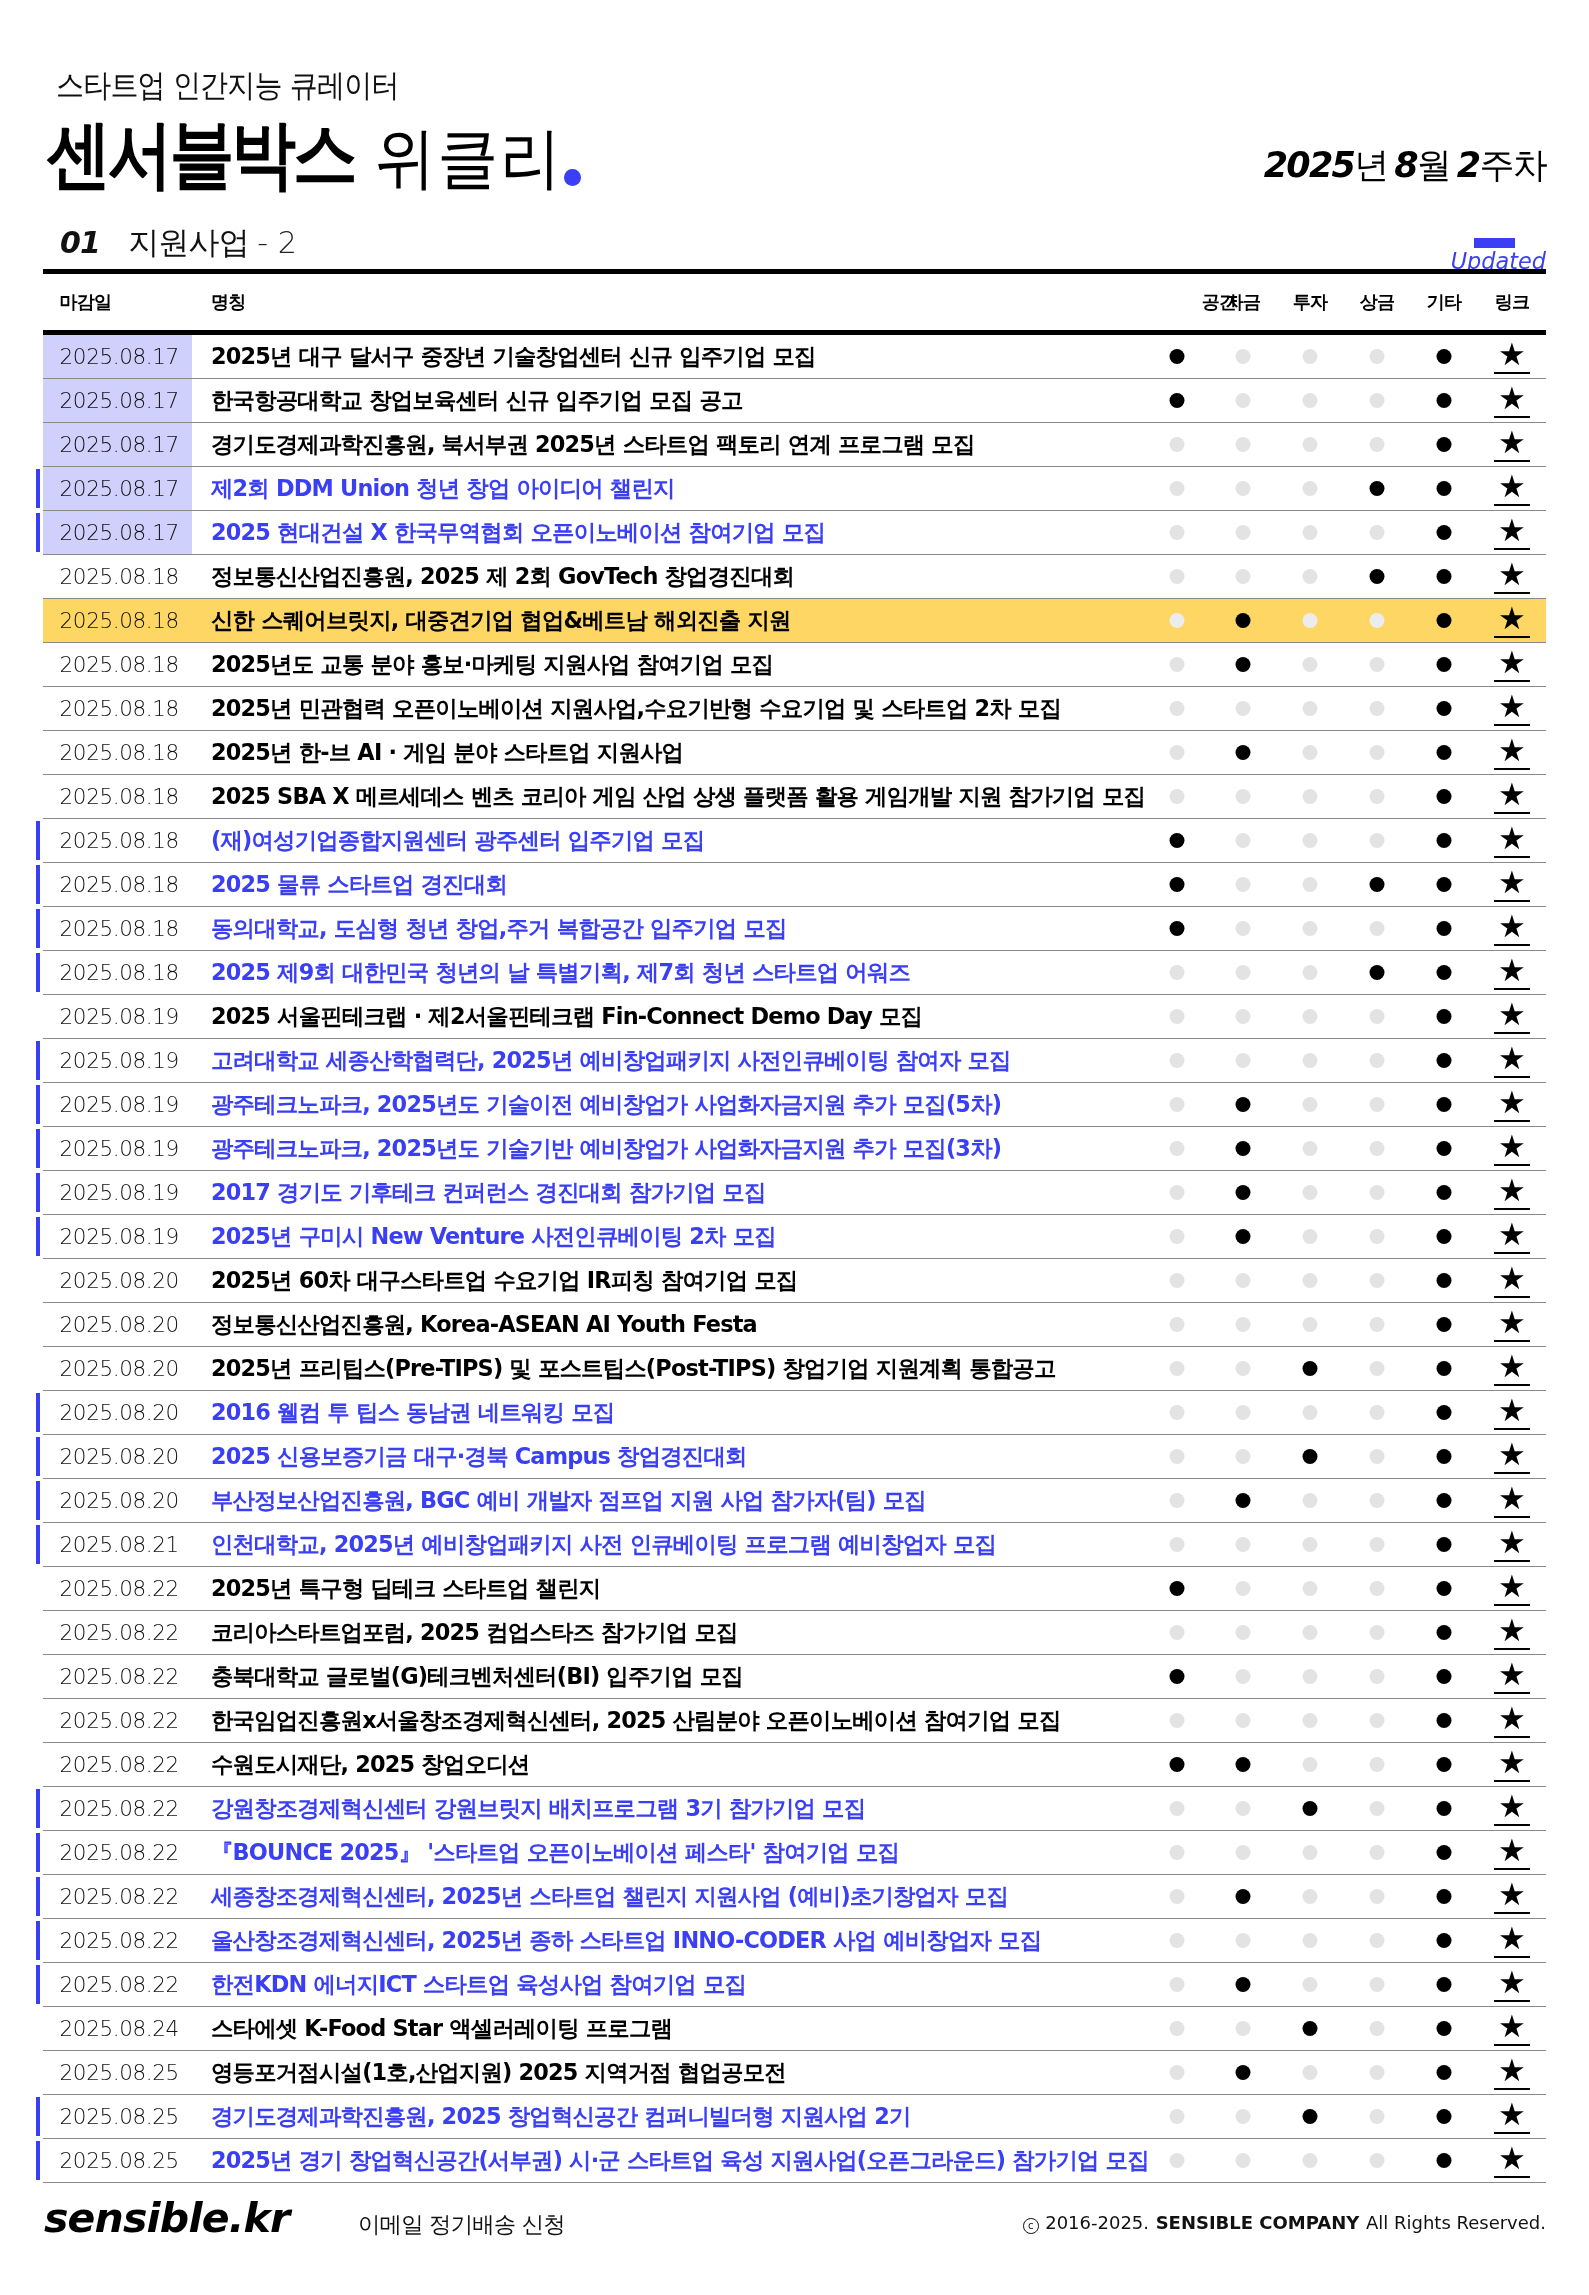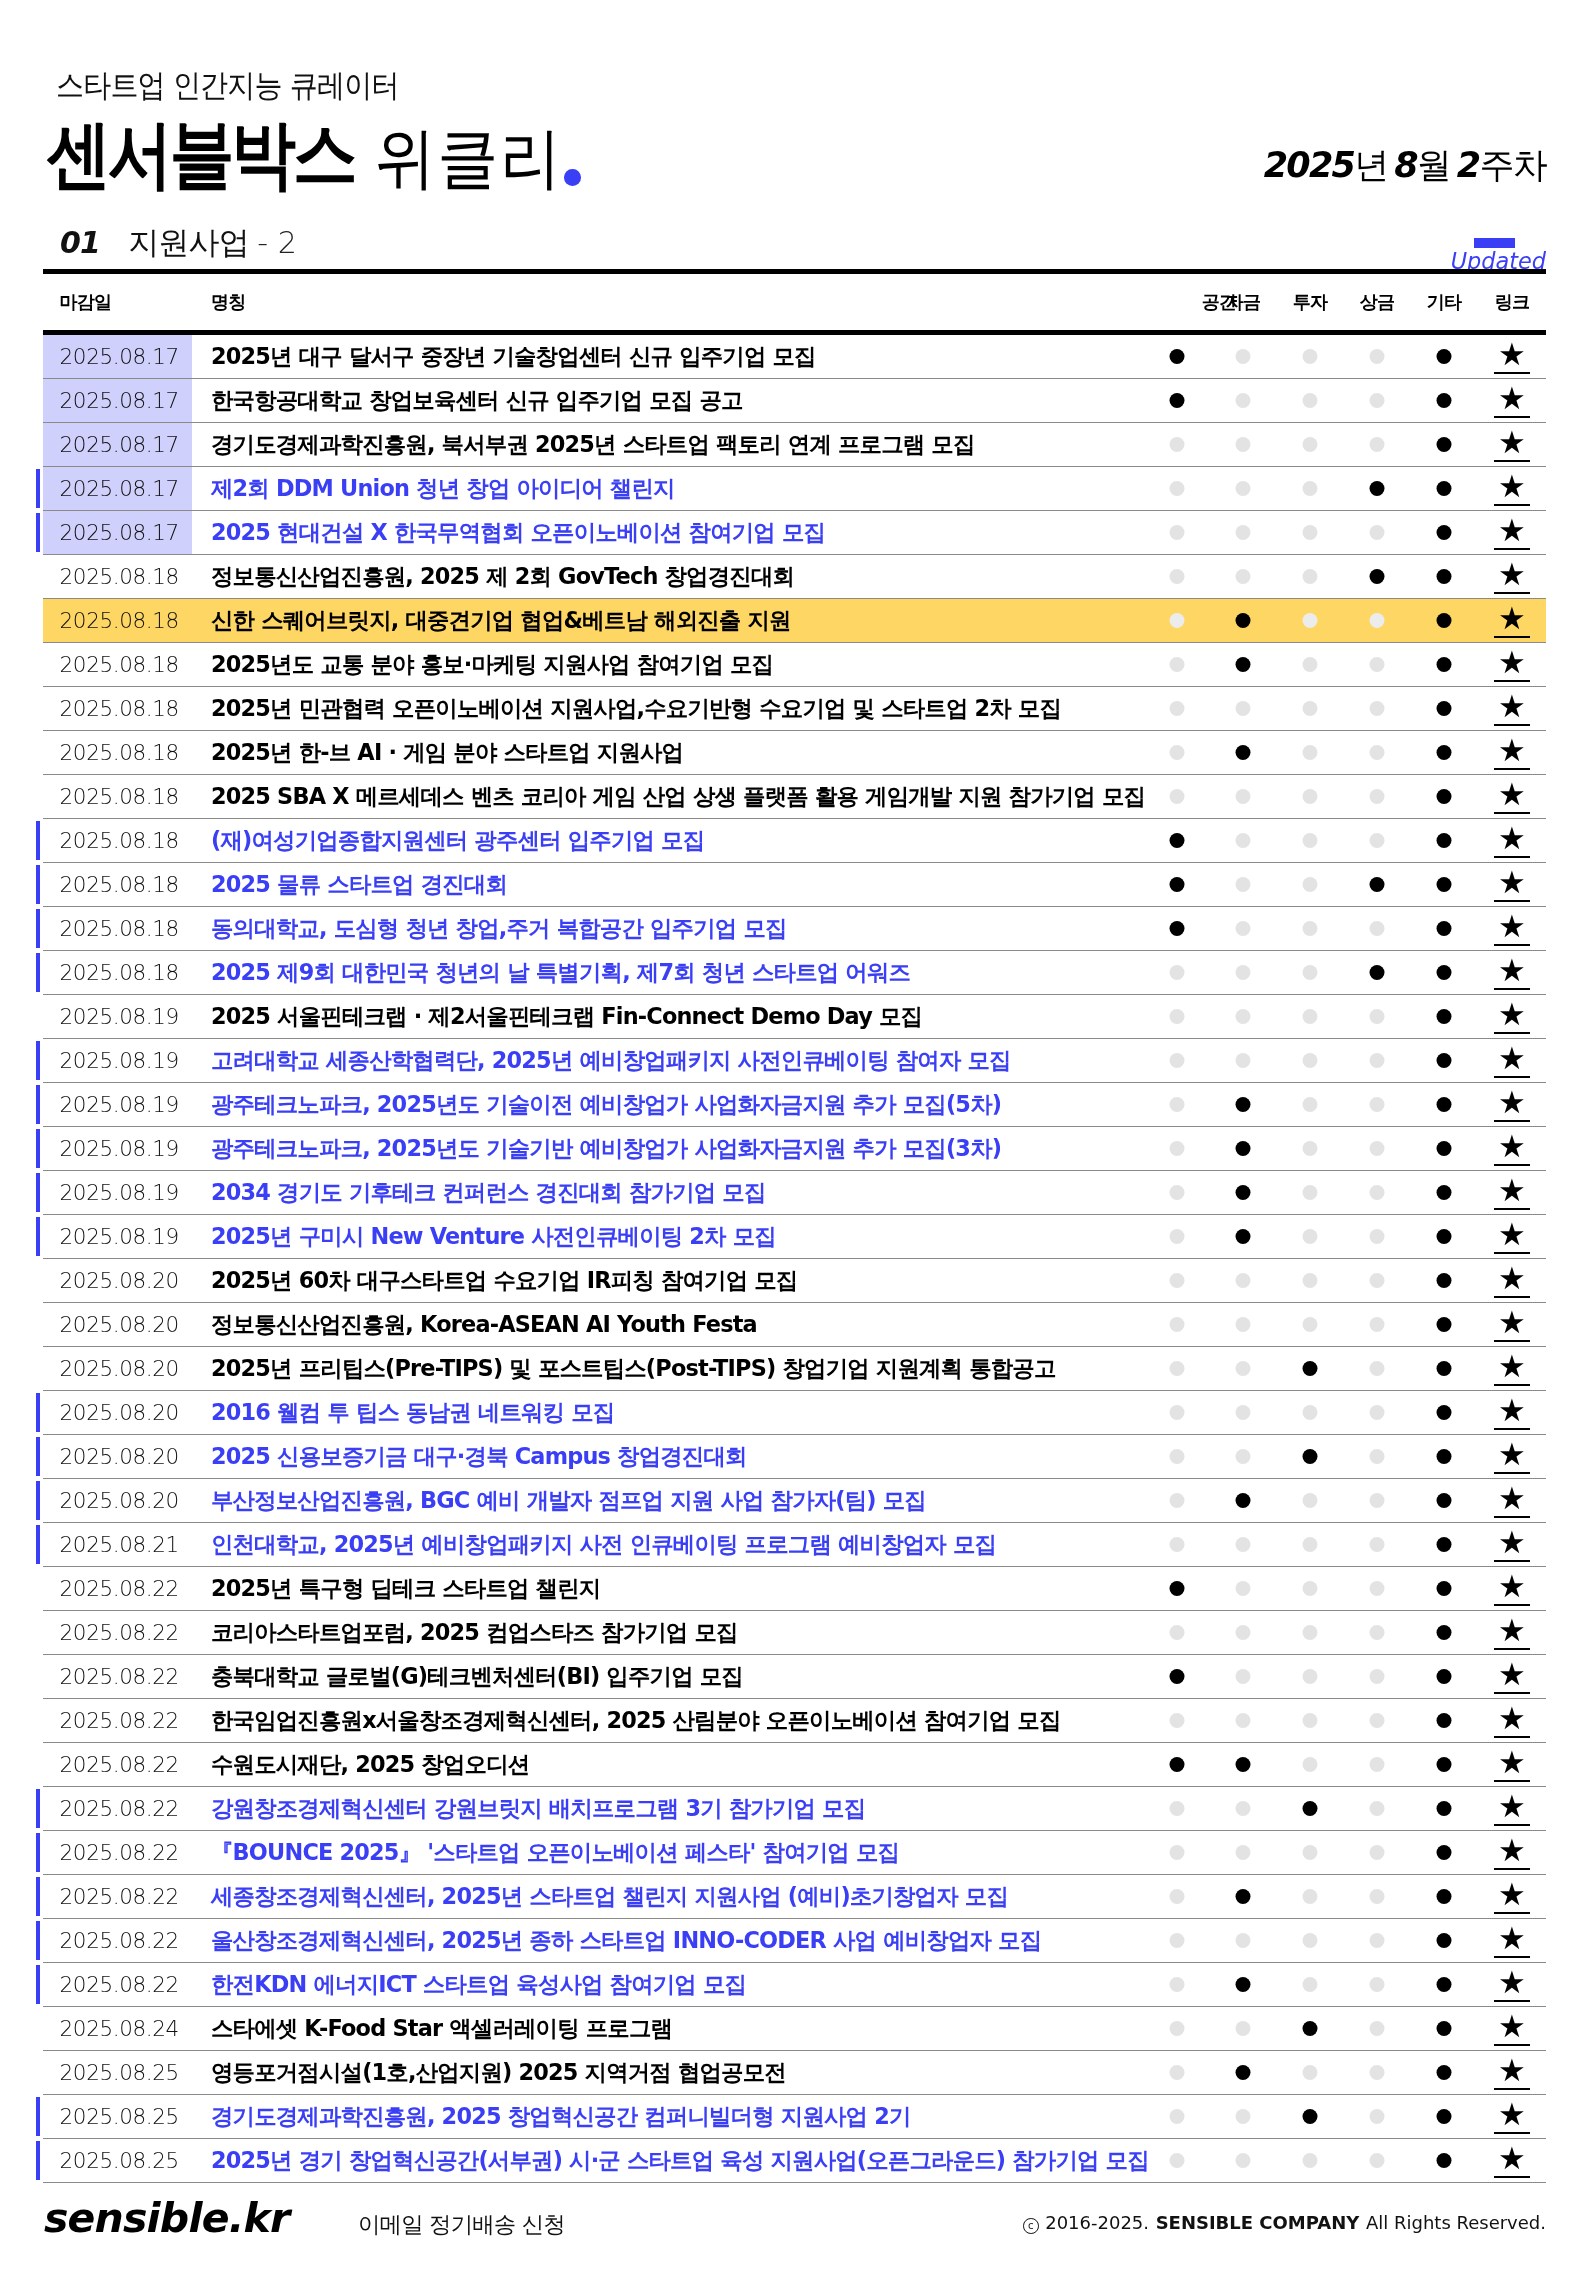--- a/index.html
+++ b/index.html
@@ -283,21 +283,21 @@
         <div class="name-cell">광주테크노파크, 2025년도 기술기반 예비창업가 사업화자금지원 추가 모집(3차)</div>
         <span class="dot off" style="left: 1134px;"></span>
         <span class="dot on" style="left: 1200px;"></span>
         <span class="dot off" style="left: 1267px;"></span>
         <span class="dot off" style="left: 1334px;"></span>
         <span class="dot on" style="left: 1401px;"></span>
         <span class="star-link" style="left: 1469px;">★</span>
       </div>
       <div class="row updated">
         <div class="date-cell">2025.08.19</div>
-        <div class="name-cell">2034 경기도 기후테크 컨퍼런스 경진대회 참가기업 모집</div>
+        <div class="name-cell">2017 경기도 기후테크 컨퍼런스 경진대회 참가기업 모집</div>
         <span class="dot off" style="left: 1134px;"></span>
         <span class="dot on" style="left: 1200px;"></span>
         <span class="dot off" style="left: 1267px;"></span>
         <span class="dot off" style="left: 1334px;"></span>
         <span class="dot on" style="left: 1401px;"></span>
         <span class="star-link" style="left: 1469px;">★</span>
       </div>
       <div class="row updated">
         <div class="date-cell">2025.08.19</div>
         <div class="name-cell">2025년 구미시 New Venture 사전인큐베이팅 2차 모집</div>

